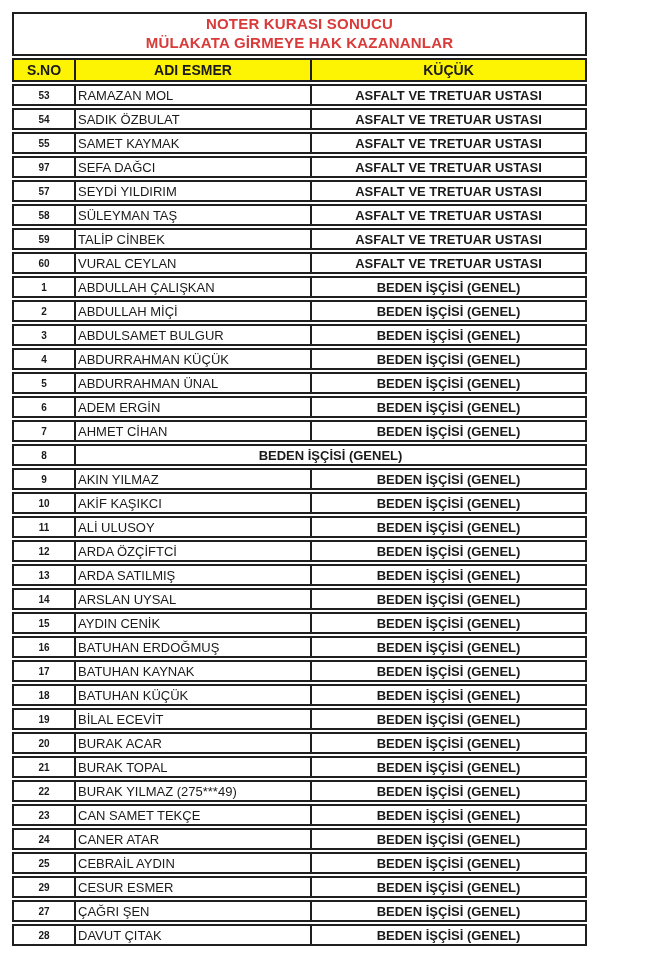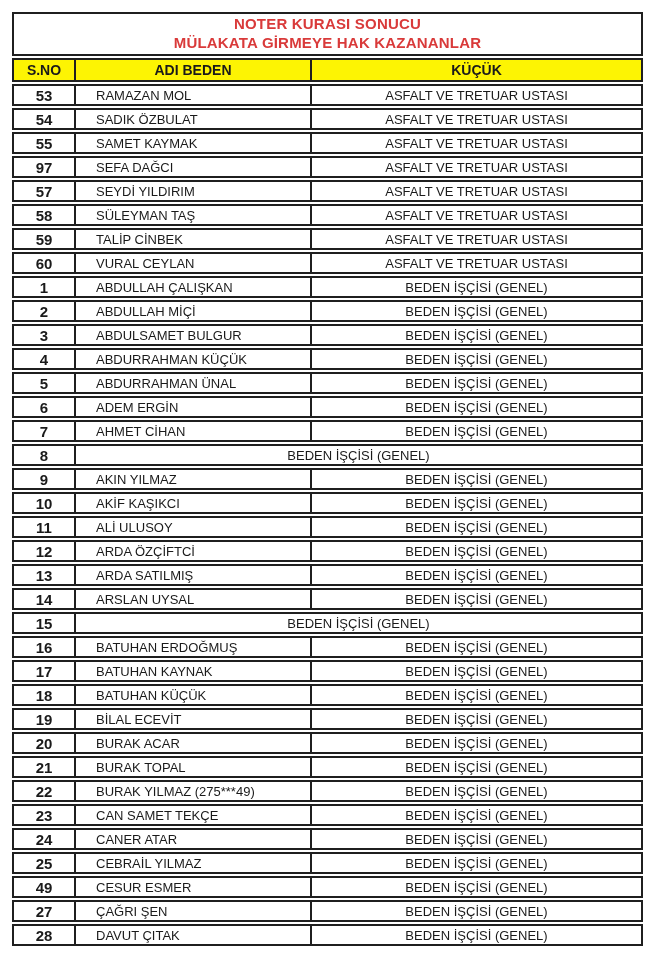--- a/index.html
+++ b/index.html
@@ -12,21 +12,21 @@
     position: relative;
     width: 652px;
     height: 960px;
     background: #ffffff;
     overflow: hidden;
   }
   .results-table {
     position: absolute;
     left: 12px;
     top: 12px;
-    width: 631px;
+    width: 575px;
   }
   .box {
     border: 2px solid #1f1f1f;
     box-sizing: border-box;
     background: #ffffff;
   }
   .title-box {
     height: 44px;
     display: flex;
     flex-direction: column;
@@ -53,33 +53,33 @@
     align-items: center;
     overflow: hidden;
     white-space: nowrap;
     color: #1a1a1a;
   }
   .c-sno {
     width: 62px;
     justify-content: center;
     border-right: 2px solid #1f1f1f;
     font-weight: bold;
-    font-size: 15px;
+    font-size: 10px;
   }
   .c-name {
     width: 236px;
     justify-content: flex-start;
-    padding-left: 20px;
+    padding-left: 2px;
     border-right: 2px solid #1f1f1f;
     font-size: 13px;
   }
   .c-ilan {
     flex: 1;
     justify-content: center;
-    font-weight: normal;
+    font-weight: bold;
     font-size: 13px;
   }
   .header-row .cell {
     font-weight: bold;
     font-size: 14px;
   }
   .header-row .c-name {
     justify-content: center;
     padding-left: 0;
   }
@@ -90,21 +90,21 @@
 <div class="page">
   <div class="results-table">
 
     <div class="box title-box">
       <div class="title-line" style="color: rgb(217, 58, 58);">NOTER KURASI SONUCU</div>
       <div class="title-line" style="color: rgb(217, 58, 58);">MÜLAKATA GİRMEYE HAK KAZANANLAR</div>
     </div>
 
     <div class="box trow header-row" style="background: rgb(253, 244, 3);">
       <div class="cell c-sno" style="color: rgb(26, 26, 26);">S.NO</div>
-      <div class="cell c-name" style="color: rgb(26, 26, 26);">ADI BEDEN</div>
+      <div class="cell c-name" style="color: rgb(26, 26, 26);">ADI ESMER</div>
       <div class="cell c-ilan" style="color: rgb(26, 26, 26);">KÜÇÜK</div>
     </div>
 
     <div>
   <div class="box trow">
     <div class="cell c-sno">53</div>
     <div class="cell c-name">RAMAZAN MOL</div>
     <div class="cell c-ilan">ASFALT VE TRETUAR USTASI</div>
   </div>
 
@@ -228,20 +228,21 @@
   </div>
 
   <div class="box trow">
     <div class="cell c-sno">14</div>
     <div class="cell c-name">ARSLAN UYSAL</div>
     <div class="cell c-ilan">BEDEN İŞÇİSİ (GENEL)</div>
   </div>
 
   <div class="box trow">
     <div class="cell c-sno">15</div>
+    <div class="cell c-name">AYDIN CENİK</div>
     <div class="cell c-ilan">BEDEN İŞÇİSİ (GENEL)</div>
   </div>
 
   <div class="box trow">
     <div class="cell c-sno">16</div>
     <div class="cell c-name">BATUHAN ERDOĞMUŞ</div>
     <div class="cell c-ilan">BEDEN İŞÇİSİ (GENEL)</div>
   </div>
 
   <div class="box trow">
@@ -287,26 +288,26 @@
   </div>
 
   <div class="box trow">
     <div class="cell c-sno">24</div>
     <div class="cell c-name">CANER ATAR</div>
     <div class="cell c-ilan">BEDEN İŞÇİSİ (GENEL)</div>
   </div>
 
   <div class="box trow">
     <div class="cell c-sno">25</div>
-    <div class="cell c-name">CEBRAİL YILMAZ</div>
-    <div class="cell c-ilan">BEDEN İŞÇİSİ (GENEL)</div>
-  </div>
-
-  <div class="box trow">
-    <div class="cell c-sno">49</div>
+    <div class="cell c-name">CEBRAİL AYDIN</div>
+    <div class="cell c-ilan">BEDEN İŞÇİSİ (GENEL)</div>
+  </div>
+
+  <div class="box trow">
+    <div class="cell c-sno">29</div>
     <div class="cell c-name">CESUR ESMER</div>
     <div class="cell c-ilan">BEDEN İŞÇİSİ (GENEL)</div>
   </div>
 
   <div class="box trow">
     <div class="cell c-sno">27</div>
     <div class="cell c-name">ÇAĞRI ŞEN</div>
     <div class="cell c-ilan">BEDEN İŞÇİSİ (GENEL)</div>
   </div>
 

